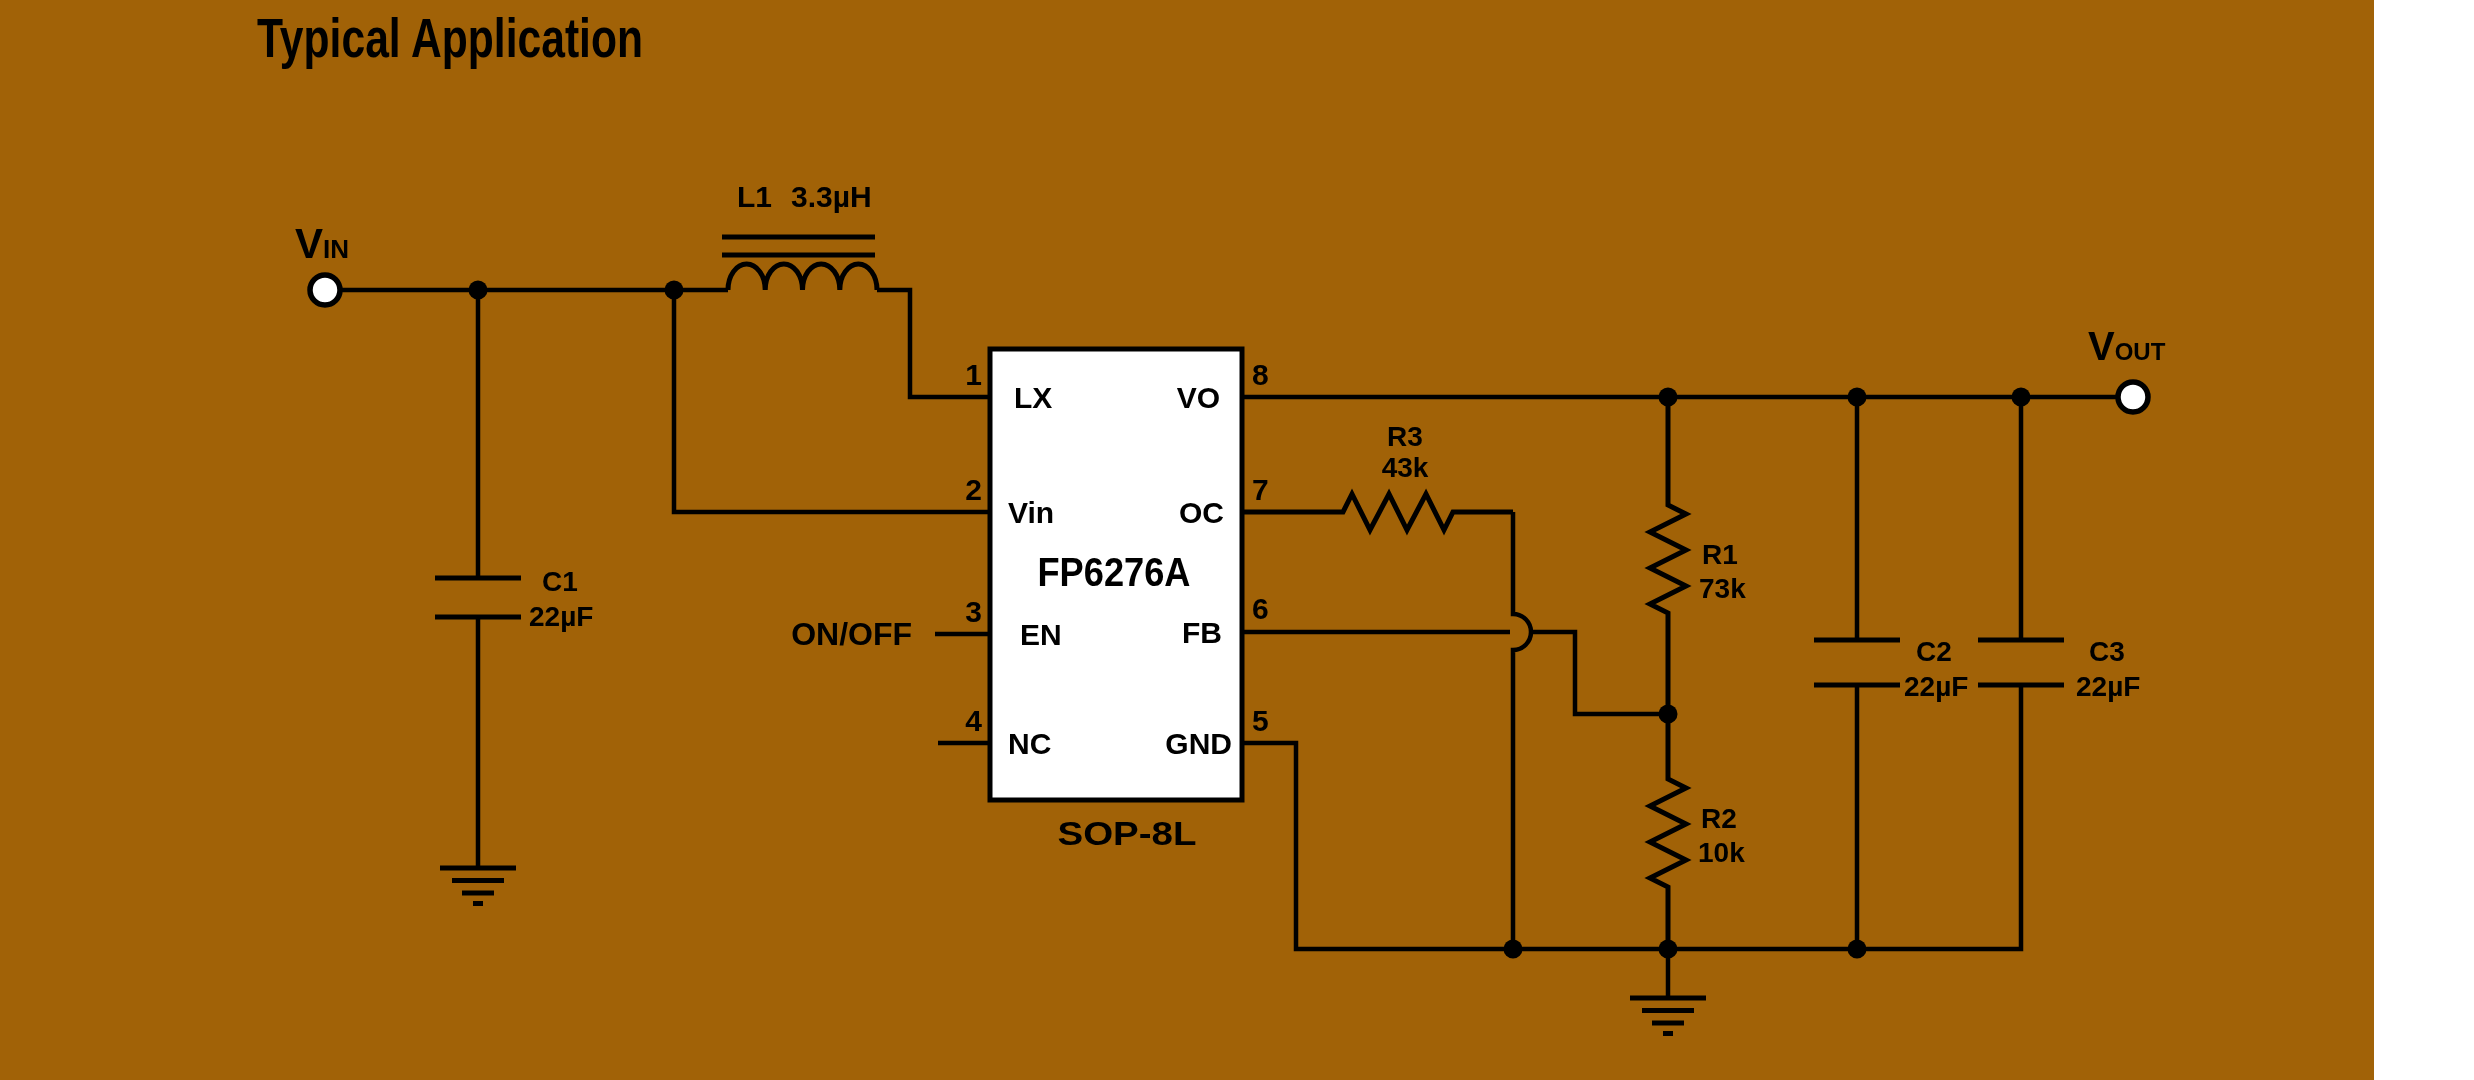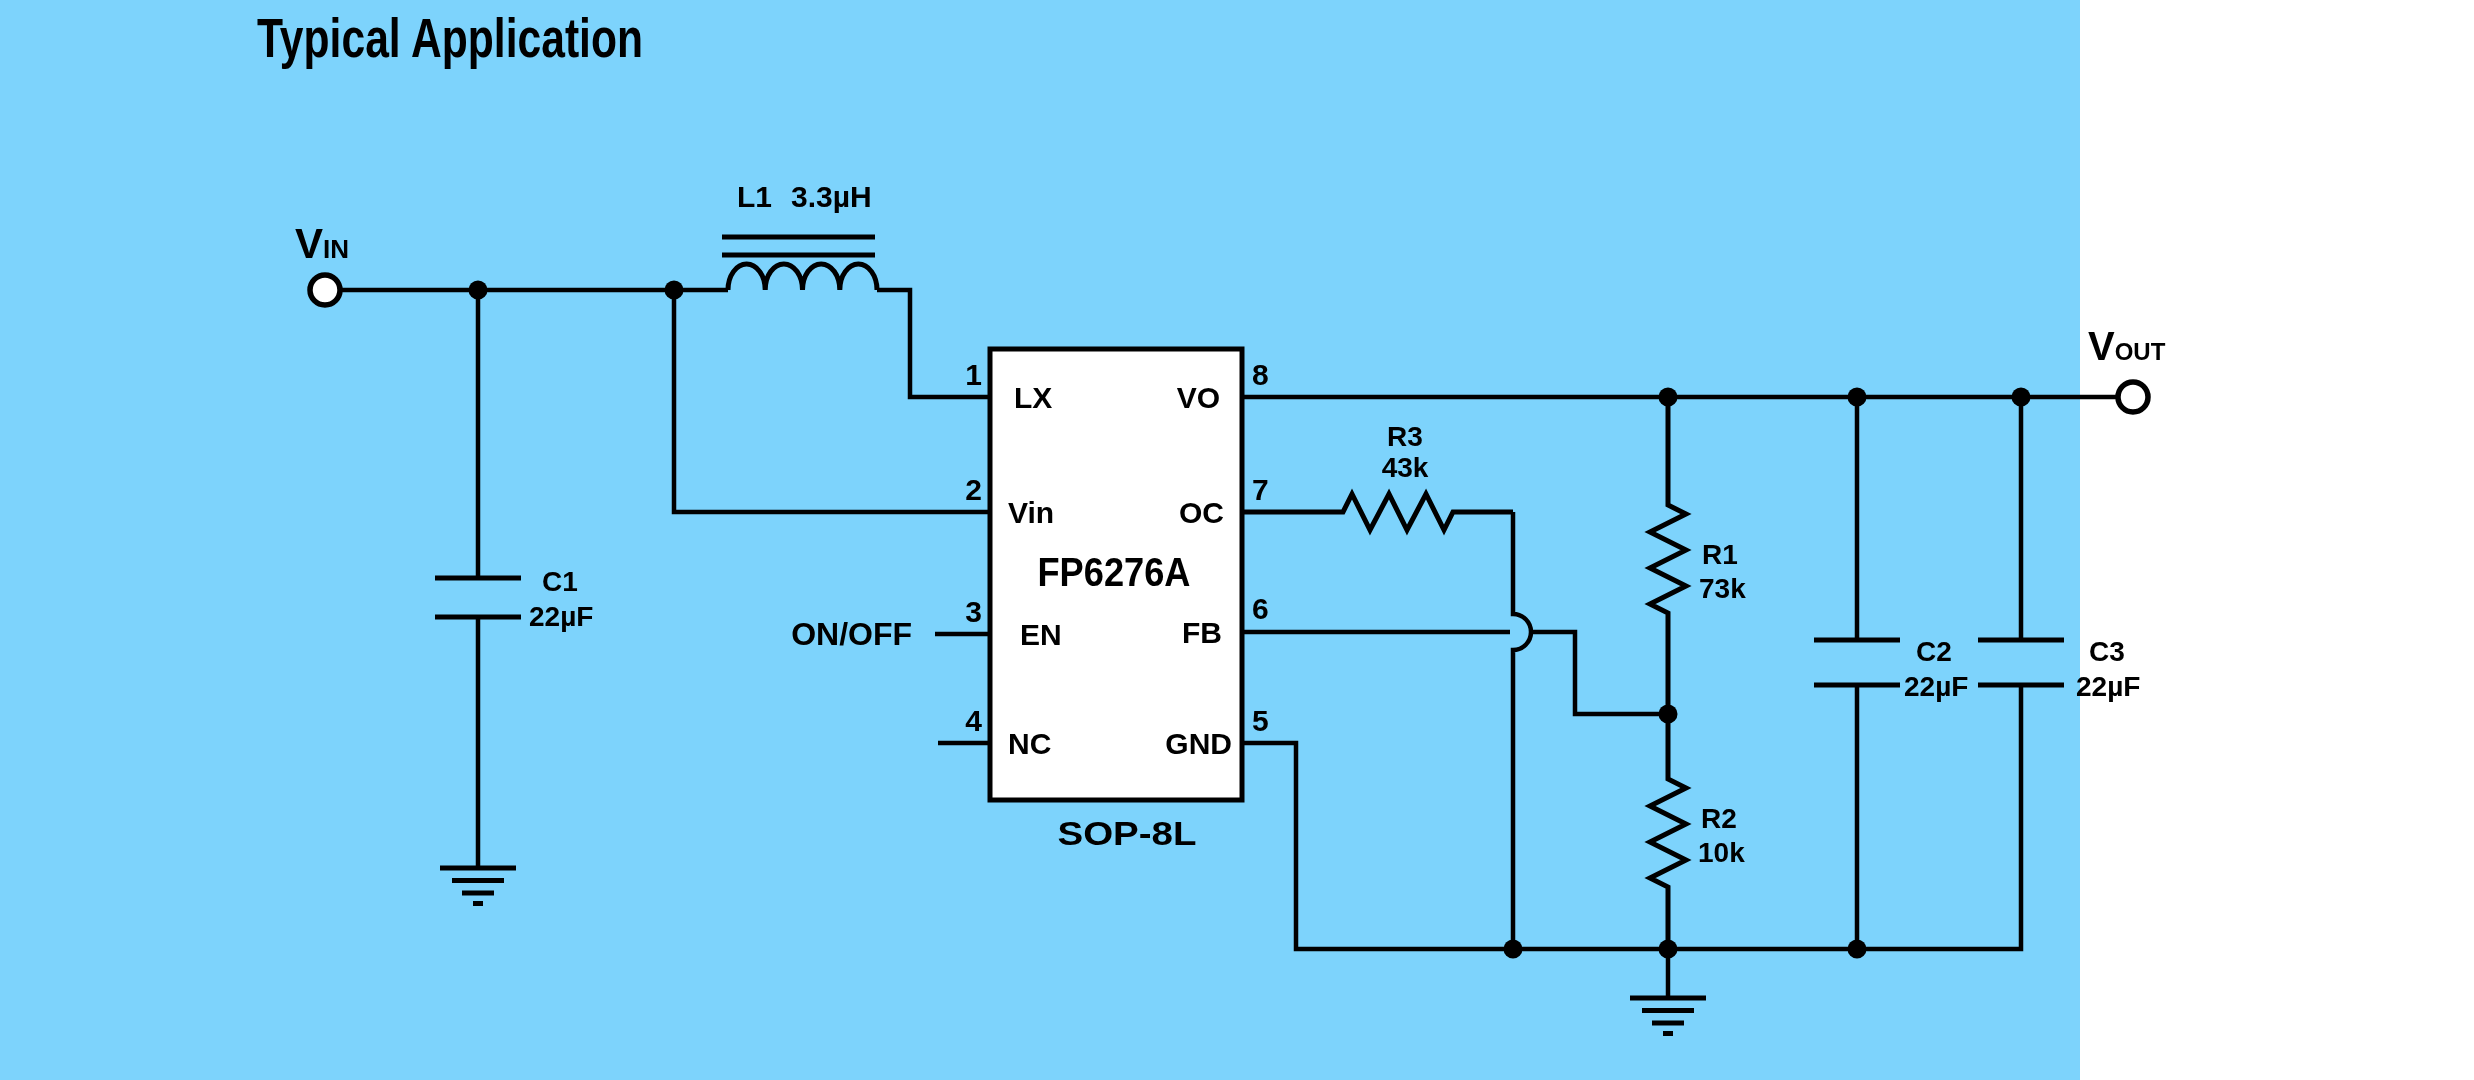--- a/index.html
+++ b/index.html
@@ -2,23 +2,23 @@
 <html><head>
 <meta charset="utf-8">
 <style>
   html, body {
     margin: 0;
     padding: 0;
     background: #ffffff;
   }
   .page {
     position: relative;
-    width: 2080px;
+    width: 2374px;
     height: 1080px;
-    background: #7dd3fc;
+    background: #a16207;
     font-family: "Liberation Sans", sans-serif;
   }
   svg text {
     font-family: "Liberation Sans", sans-serif;
     font-weight: bold;
     fill: #000000;
   }
   .wire {
     stroke: #000000;
     stroke-width: 4.5;

